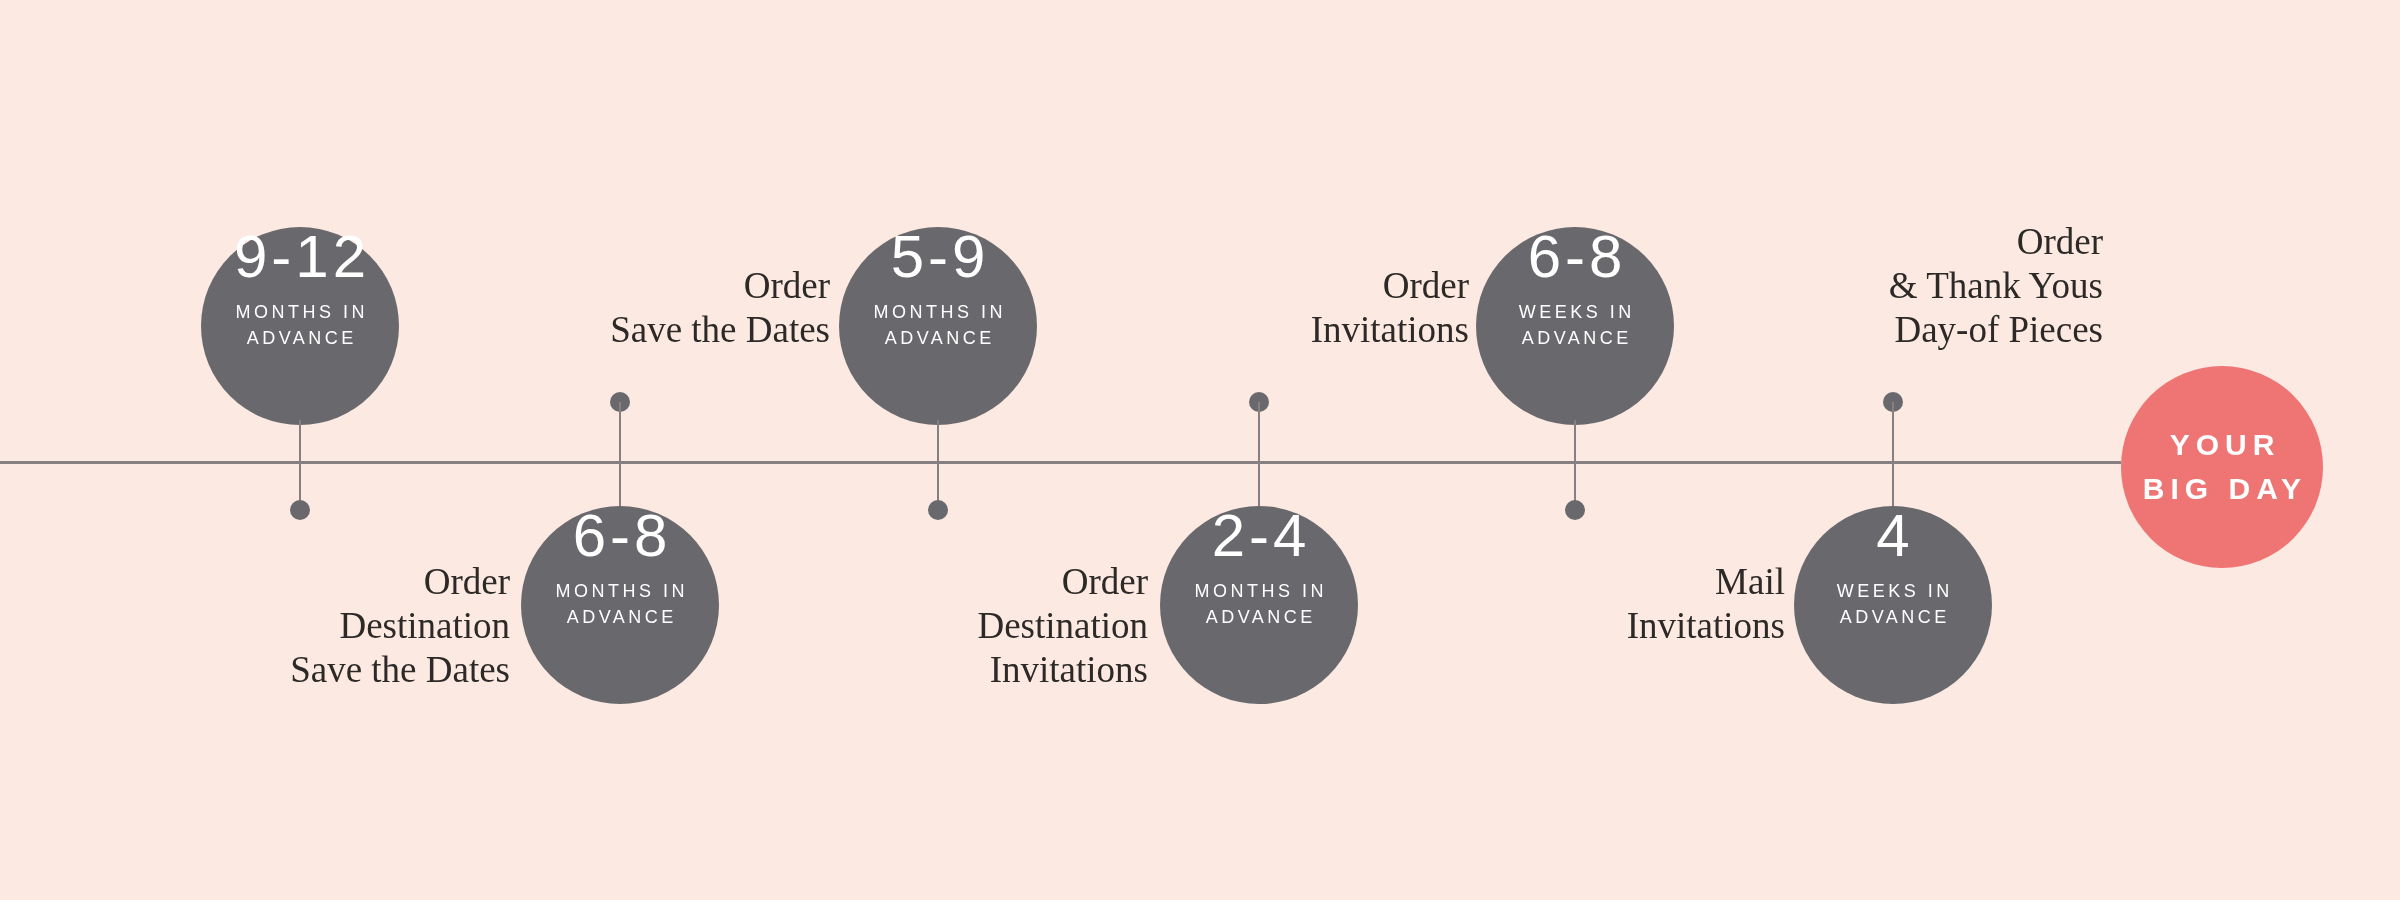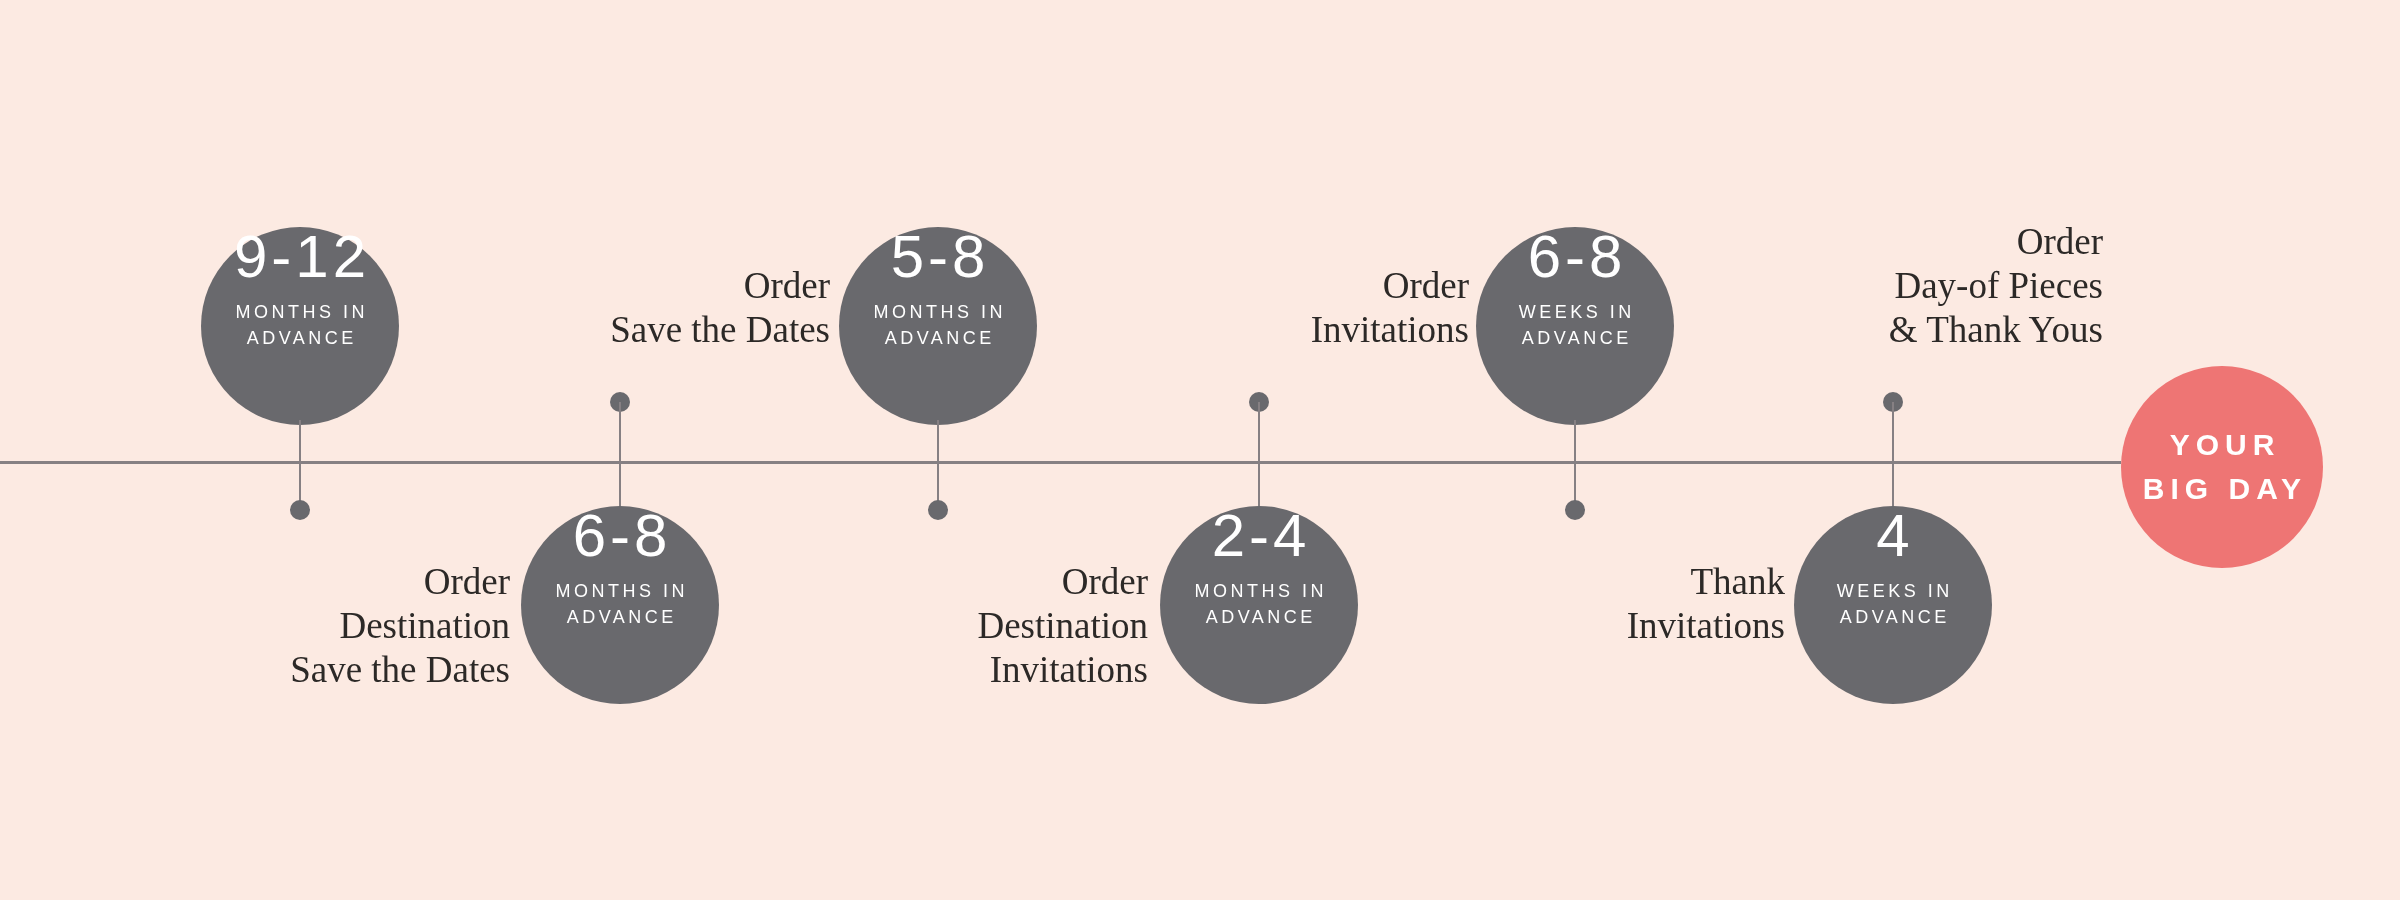--- a/index.html
+++ b/index.html
@@ -131,21 +131,21 @@
     <div class="stem from-below"></div>
     <div class="badge below">
       <div class="badge-value">6-8</div>
       <div class="badge-caption">MONTHS IN</div>
       <div class="badge-caption">ADVANCE</div>
     </div>
   </div>
 
   <div class="col" style="left:938px">
     <div class="badge above">
-      <div class="badge-value">5-8</div>
+      <div class="badge-value">5-9</div>
       <div class="badge-caption">MONTHS IN</div>
       <div class="badge-caption">ADVANCE</div>
     </div>
     <div class="stem from-above"></div>
     <div class="dot below-line"></div>
     <div class="label below-text">
       <div>Order</div>
       <div>Destination</div>
       <div>Invitations</div>
     </div>
@@ -167,30 +167,30 @@
 
   <div class="col" style="left:1575px">
     <div class="badge above">
       <div class="badge-value">6-8</div>
       <div class="badge-caption">WEEKS IN</div>
       <div class="badge-caption">ADVANCE</div>
     </div>
     <div class="stem from-above"></div>
     <div class="dot below-line"></div>
     <div class="label below-text">
-      <div>Thank</div>
+      <div>Mail</div>
       <div>Invitations</div>
     </div>
   </div>
 
   <div class="col" style="left:1893px">
     <div class="label above-3">
       <div>Order</div>
+      <div>&amp; Thank Yous</div>
       <div>Day-of Pieces</div>
-      <div>&amp; Thank Yous</div>
     </div>
     <div class="dot above-line"></div>
     <div class="stem from-below"></div>
     <div class="badge below">
       <div class="badge-value">4</div>
       <div class="badge-caption">WEEKS IN</div>
       <div class="badge-caption">ADVANCE</div>
     </div>
   </div>
 

